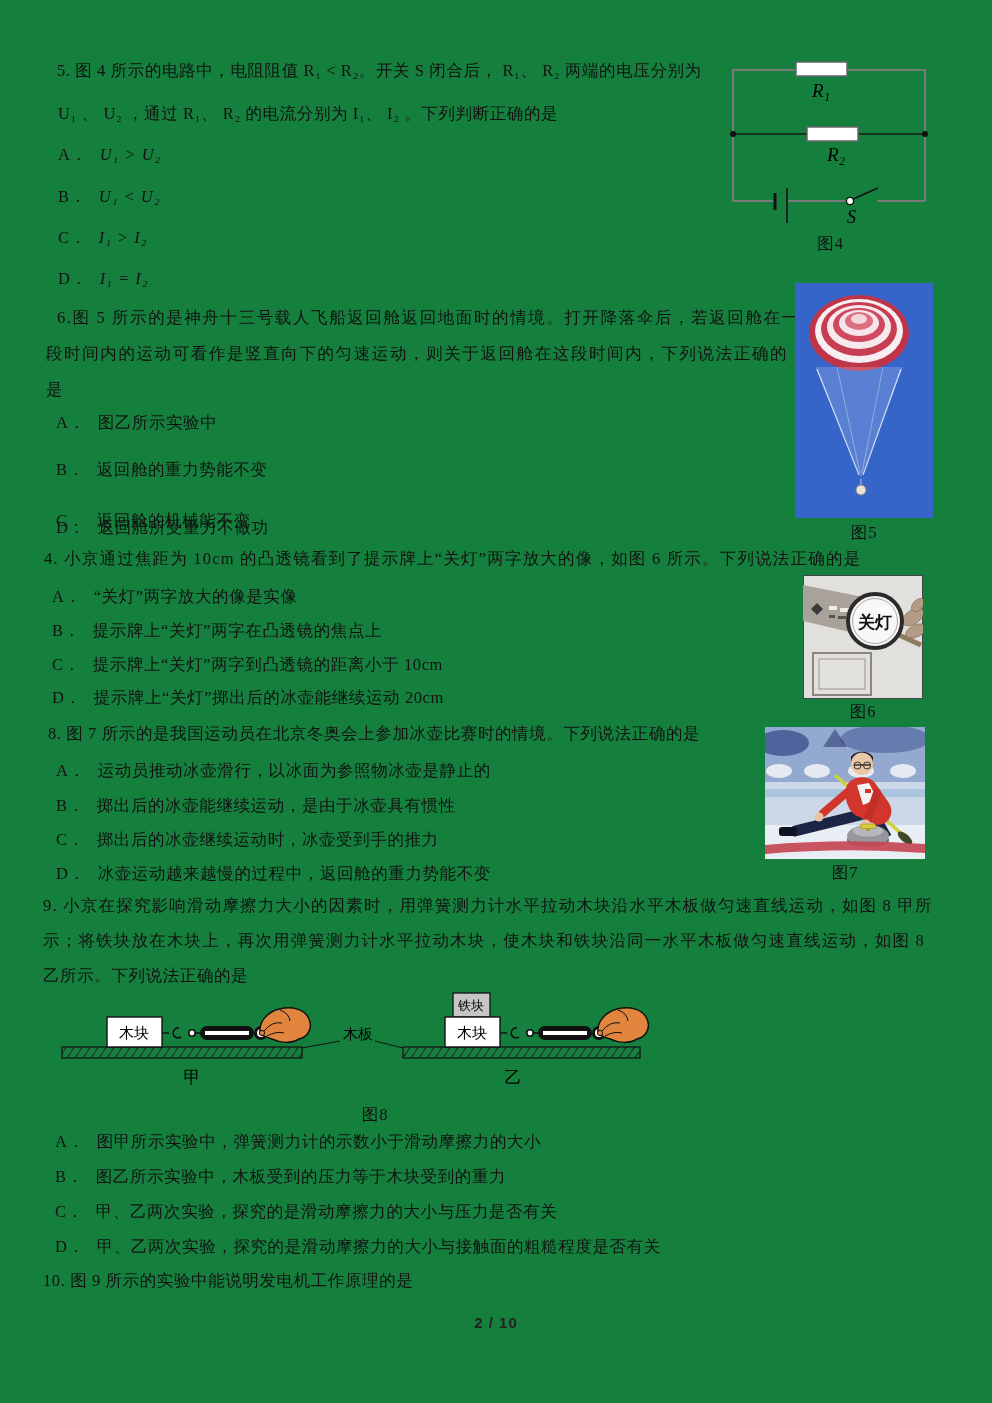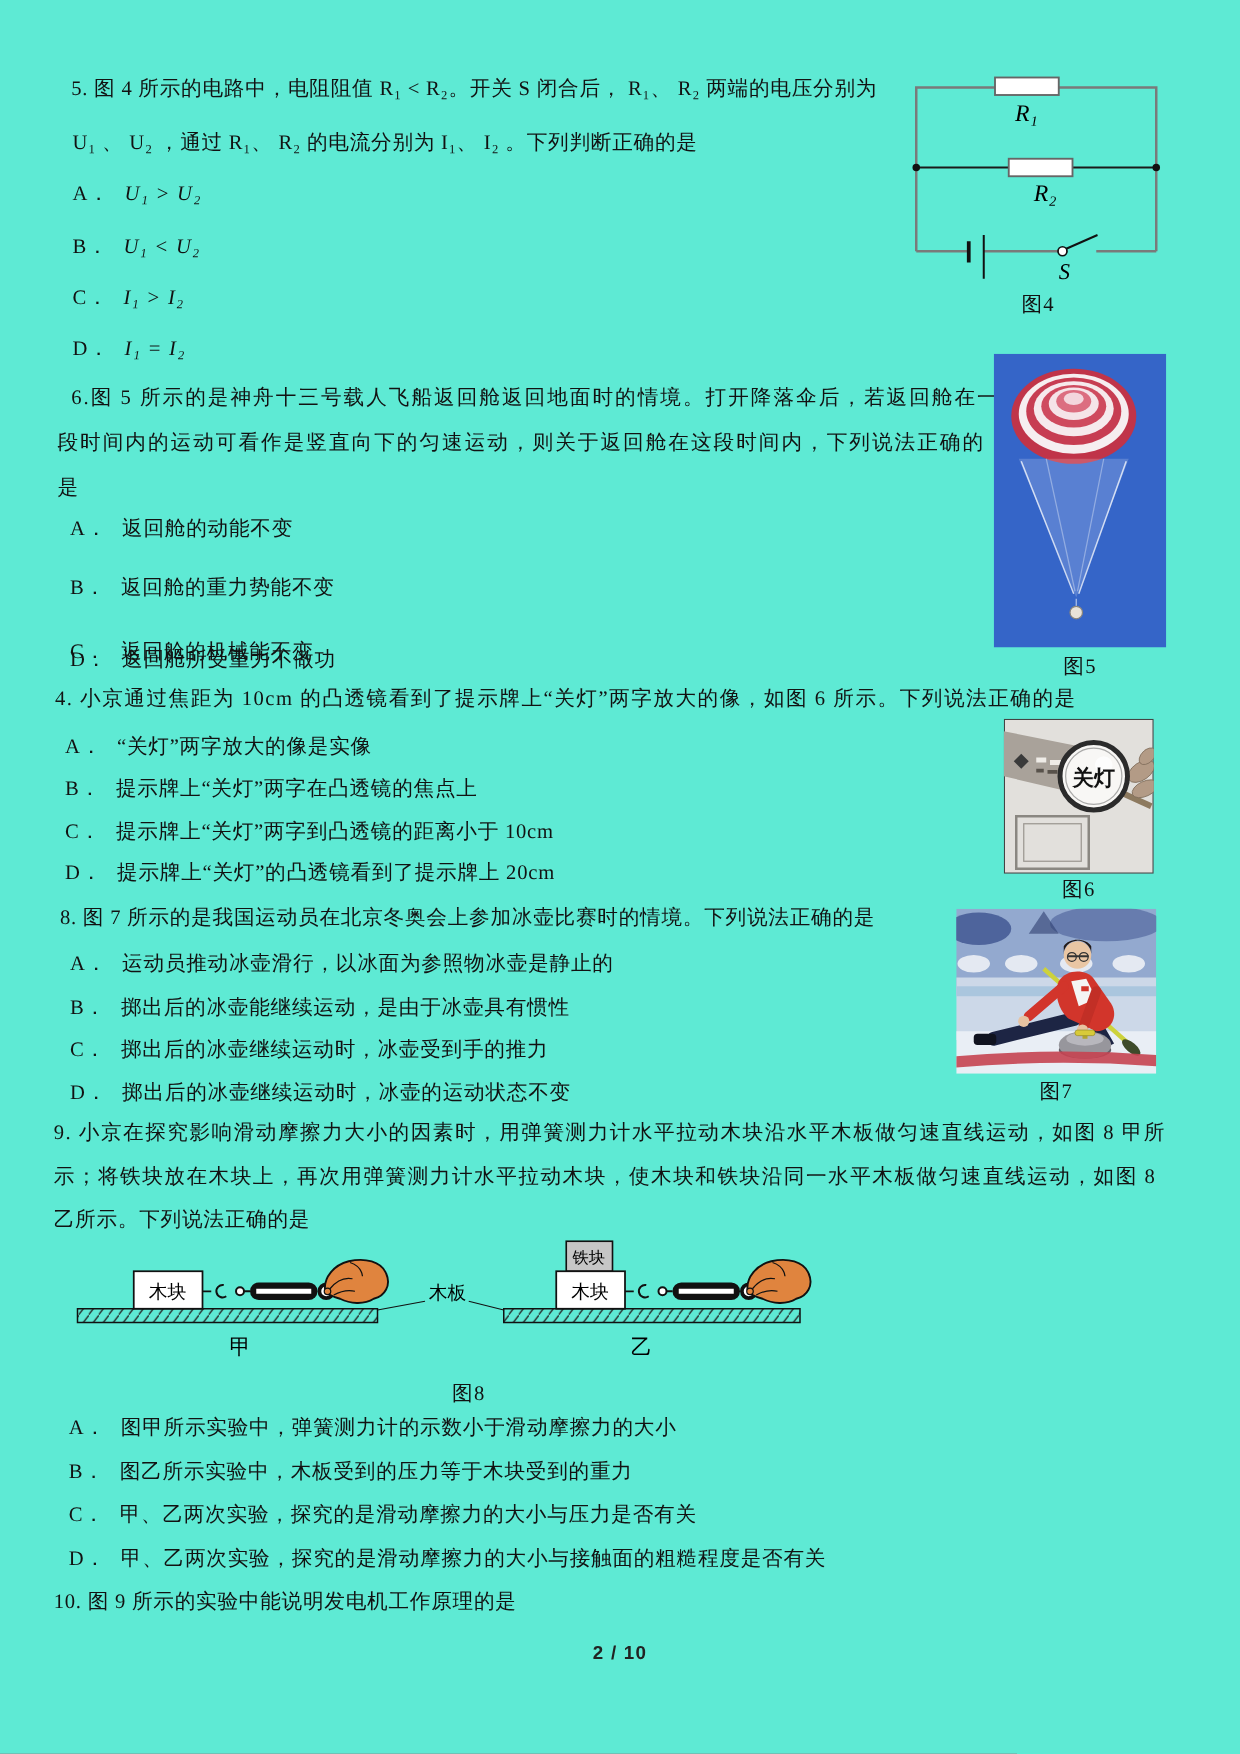--- a/index.html
+++ b/index.html
@@ -1,17 +1,17 @@
 <!DOCTYPE html>
 <html><head>
 <meta charset="utf-8">
 <style>
   html,body { margin:0; padding:0; background:#888; }
   .page {
-    position:relative; width:992px; height:1403px; background:#5eead4;
+    position:relative; width:992px; height:1403px; background:#15803d;
     font-family:"Liberation Serif","DejaVu Serif",serif; color:#121212;
     overflow:hidden; margin:0 auto;
   }
   .line { position:absolute; white-space:nowrap; font-size:16.5px; letter-spacing:0.6px; line-height:22px; }
   .ls1 { letter-spacing:1.6px; }
   .ls2 { letter-spacing:1.2px; }
   .opt .opt-label { margin-right:12px; }
   .math { font-style:italic; letter-spacing:1px; }
   .caption { position:absolute; font-size:16.5px; text-align:center; letter-spacing:1px; }
   .fig { position:absolute; }
@@ -64,21 +64,21 @@
         <line x1="125" y1="144" x2="150" y2="133" stroke="#111" stroke-width="1.6"></line>
       </g>
       <text x="119" y="168" font-size="18" font-style="italic">S</text>
     </svg>
   </div>
   <div class="caption" style="left:728px;top:233px;width:205px;">图4</div>
 
   <div class="line ls1" style="top:307px;left:57px;">6.图 5 所示的是神舟十三号载人飞船返回舱返回地面时的情境。打开降落伞后，若返回舱在一</div>
   <div class="line ls1" style="top:343px;left:46px;">段时间内的运动可看作是竖直向下的匀速运动，则关于返回舱在这段时间内，下列说法正确的</div>
   <div class="line" style="top:379px;left:46px;">是</div>
-  <div class="line opt" style="top:412px;left:56px;"><span class="opt-label">A．</span><span>返回舱的动能不变</span></div>
+  <div class="line opt" style="top:412px;left:56px;"><span class="opt-label">A．</span><span>图乙所示实验中</span></div>
   <div class="line opt" style="top:447px;left:56px;margin-top:12px;"><span class="opt-label">B．</span><span>返回舱的重力势能不变</span></div>
   <div class="line opt" style="top:510px;left:56px;"><span class="opt-label">C．</span><span>返回舱的机械能不变</span></div>
   <div class="line opt" style="top:517px;left:56px;"><span class="opt-label">D．</span><span>返回舱所受重力不做功</span></div>
 
   <div class="fig" style="left:795px;top:283px;width:138px;height:235px;">
     <svg width="138" height="235" viewBox="0 0 138 235">
       <rect x="0" y="0" width="138" height="235" fill="#3565c8"></rect>
       <g>
         <ellipse cx="64" cy="50" rx="50" ry="38" fill="#c03449"></ellipse>
         <ellipse cx="64" cy="48" rx="44" ry="32" fill="#f6eef0"></ellipse>
@@ -101,21 +101,21 @@
         <circle cx="66" cy="207" r="5" fill="#e8e2d8" stroke="#8a857c" stroke-width="1"></circle>
       </g>
     </svg>
   </div>
   <div class="caption" style="left:795px;top:522px;width:138px;">图5</div>
 
   <div class="line ls2" style="top:548px;left:44px;">4. 小京通过焦距为 10cm 的凸透镜看到了提示牌上“关灯”两字放大的像，如图 6 所示。下列说法正确的是</div>
   <div class="line opt" style="top:586px;left:52px;"><span class="opt-label">A．</span><span>“关灯”两字放大的像是实像</span></div>
   <div class="line opt" style="top:620px;left:52px;"><span class="opt-label">B．</span><span>提示牌上“关灯”两字在凸透镜的焦点上</span></div>
   <div class="line opt" style="top:654px;left:52px;"><span class="opt-label">C．</span><span>提示牌上“关灯”两字到凸透镜的距离小于 10cm</span></div>
-  <div class="line opt" style="top:687px;left:52px;"><span class="opt-label">D．</span><span>提示牌上“关灯”的凸透镜看到了提示牌上 20cm</span></div>
+  <div class="line opt" style="top:687px;left:52px;"><span class="opt-label">D．</span><span>提示牌上“关灯”掷出后的冰壶能继续运动 20cm</span></div>
 
   <div class="fig" style="left:803px;top:575px;width:120px;height:124px;text-align:right;">
     <svg width="120" height="124" viewBox="0 0 120 124">
       <rect x="0.5" y="0.5" width="119" height="123" fill="#e2e0dc" stroke="#444" stroke-width="1"></rect>
       <g>
         <polygon points="0,10 70,24 68,62 0,46" fill="#a9a29a"></polygon>
         <path d="M14,28 L20,34 L14,40 L8,34 Z" fill="#3a3a3a"></path>
         <rect x="26" y="31" width="8" height="4" fill="#efece7"></rect>
         <rect x="37" y="33" width="10" height="4" fill="#efece7"></rect>
         <rect x="50" y="35" width="8" height="4" fill="#efece7"></rect>
@@ -142,21 +142,21 @@
       </g>
       <text x="72" y="53" font-size="17" font-weight="bold" text-anchor="middle" fill="#111">关灯</text>
     </svg>
   </div>
   <div class="caption" style="left:803px;top:701px;width:120px;">图6</div>
 
   <div class="line" style="top:723px;left:48px;text-align:right;">8. 图 7 所示的是我国运动员在北京冬奥会上参加冰壶比赛时的情境。下列说法正确的是</div>
   <div class="line opt" style="top:760px;left:56px;"><span class="opt-label">A．</span><span>运动员推动冰壶滑行，以冰面为参照物冰壶是静止的</span></div>
   <div class="line opt" style="top:795px;left:56px;"><span class="opt-label">B．</span><span>掷出后的冰壶能继续运动，是由于冰壶具有惯性</span></div>
   <div class="line opt" style="top:829px;left:56px;"><span class="opt-label">C．</span><span>掷出后的冰壶继续运动时，冰壶受到手的推力</span></div>
-  <div class="line opt" style="top:863px;left:56px;"><span class="opt-label">D．</span><span>掷出后的冰壶继续运动时，冰壶的运动状态不变</span></div>
+  <div class="line opt" style="top:863px;left:56px;"><span class="opt-label">D．</span><span>冰壶运动越来越慢的过程中，返回舱的重力势能不变</span></div>
 
   <div class="fig" style="left:765px;top:727px;width:160px;height:132px;">
     <svg width="160" height="132" viewBox="0 0 160 132">
       <rect x="0" y="0" width="160" height="70" fill="#93a9cf"></rect>
       <rect x="0" y="55" width="160" height="50" fill="#ccd8e8"></rect>
       <rect x="0" y="98" width="160" height="34" fill="#e9eef5"></rect>
       <g>
         <ellipse cx="18" cy="16" rx="26" ry="13" fill="#3d538f" opacity="0.8"></ellipse>
         <ellipse cx="120" cy="12" rx="45" ry="14" fill="#54699f" opacity="0.7"></ellipse>
         <polygon points="70,2 82,20 58,20" fill="#2e4070" opacity="0.6"></polygon>

